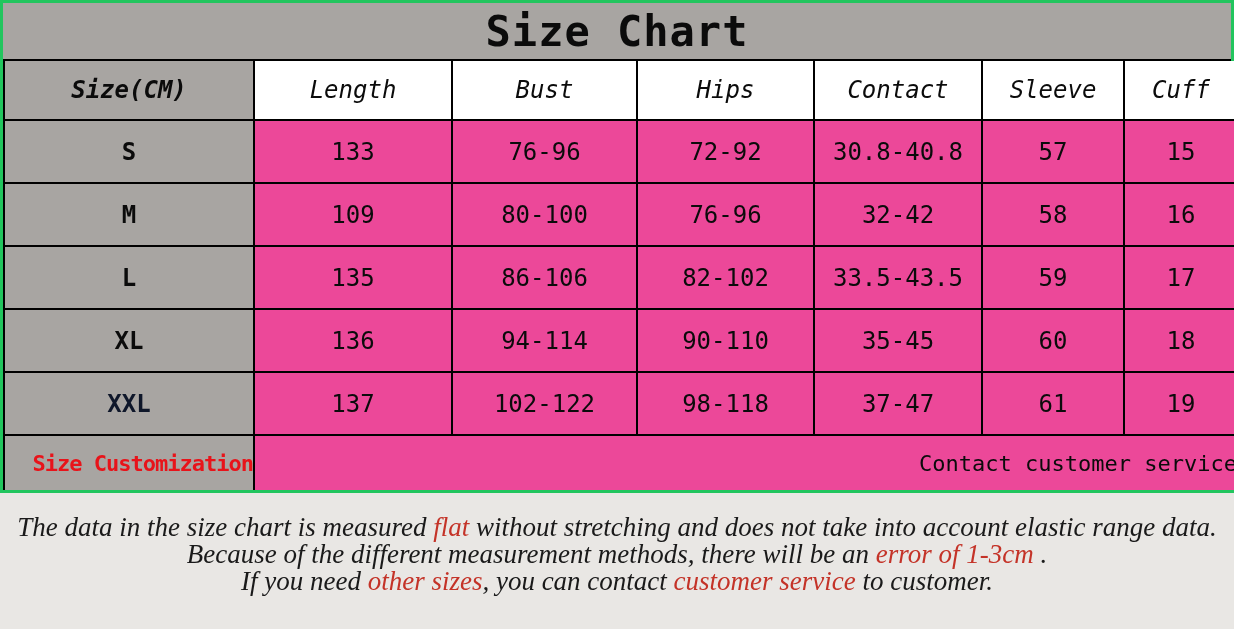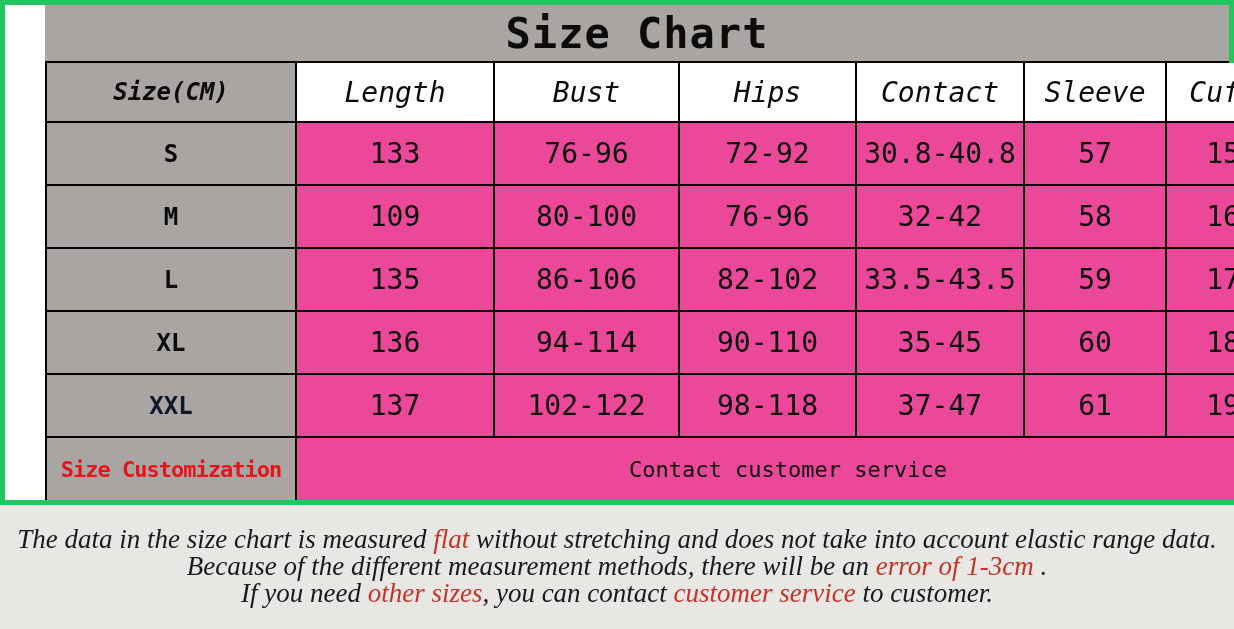--- a/index.html
+++ b/index.html
@@ -10,23 +10,22 @@
   }
   .page {
     width: 1234px;
     height: 629px;
     display: flex;
     flex-direction: column;
     background: #e9e7e4;
   }
   .chart-box {
     width: 1234px;
-    border: 5px solid #22c55e;
+    border: 3px solid #22c55e;
     background: #fff;
-    padding-left: 40px;
   }
   .title-bar {
     height: 58px;
     background: #a8a5a2;
     border-bottom: 2px solid #000;
     display: flex;
     align-items: center;
     justify-content: center;
     font-size: 42px;
     font-weight: bold;
@@ -35,32 +34,32 @@
   }
   table {
     width: 100%;
     border-collapse: collapse;
     table-layout: fixed;
   }
   th, td {
     border: 2px solid #000;
     text-align: center;
     vertical-align: middle;
-    font-size: 28px;
+    font-size: 24px;
     color: #0b0b0b;
     overflow: hidden;
     white-space: nowrap;
   }
   thead th { border-top: 0; height: 59px; font-weight: normal; background: #fff; font-style: italic; }
   tbody td { height: 63px; background: #ec4899; }
   .gray { background: #a8a5a2 !important; }
   thead th.gray { font-weight: bold; font-size: 24px; }
   td.size-cell { font-weight: bold; font-size: 24px; }
   td.size-cell.xxl { color: #0f172a; }
-  tr.custom-row td { height: 63px; border-bottom: 0; }
+  tr.custom-row td { height: 55px; border-bottom: 0; text-align: right; }
   td.custom-label {
     color: #e8131a;
     font-weight: bold;
     font-size: 22px;
     letter-spacing: -1px;
   }
   td.custom-value { font-size: 22px; }
   .notes {
     flex: 1;
     padding-top: 21px;

